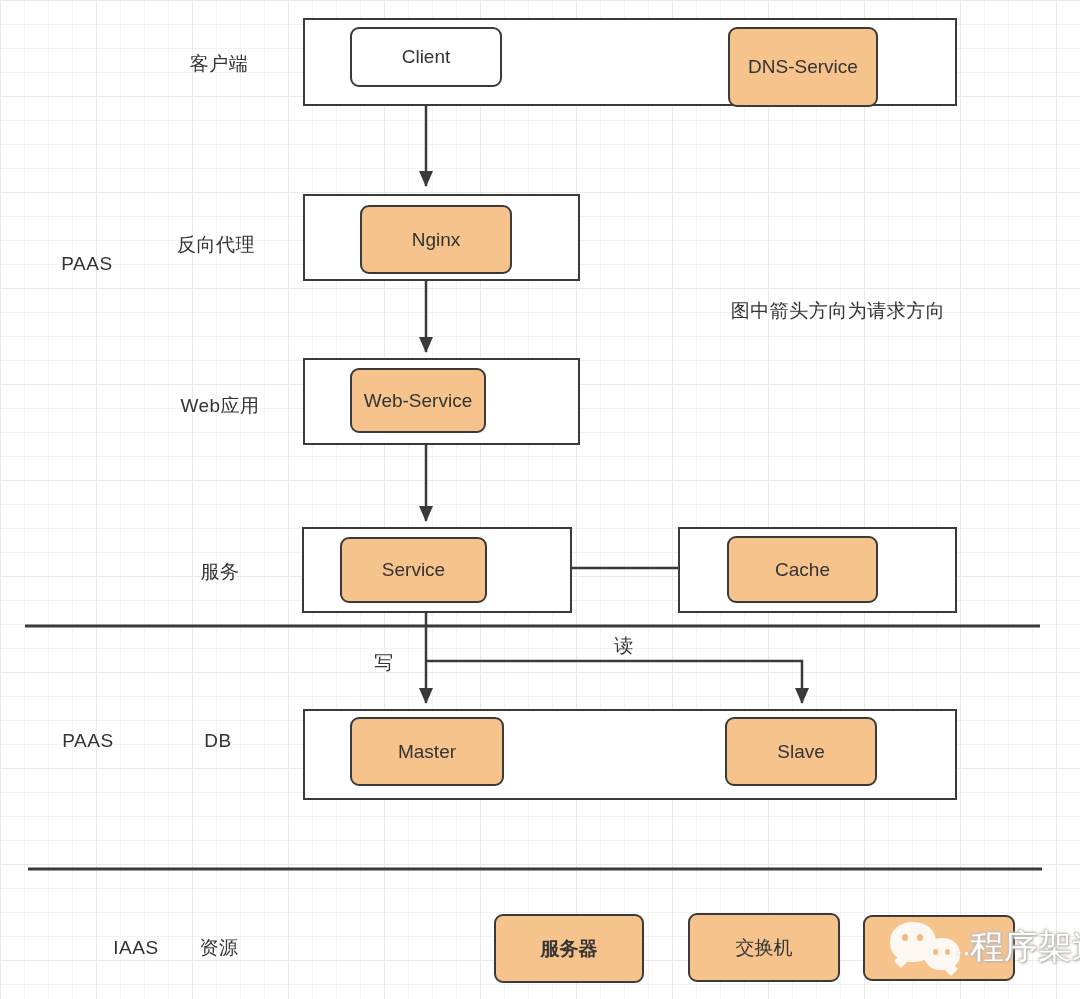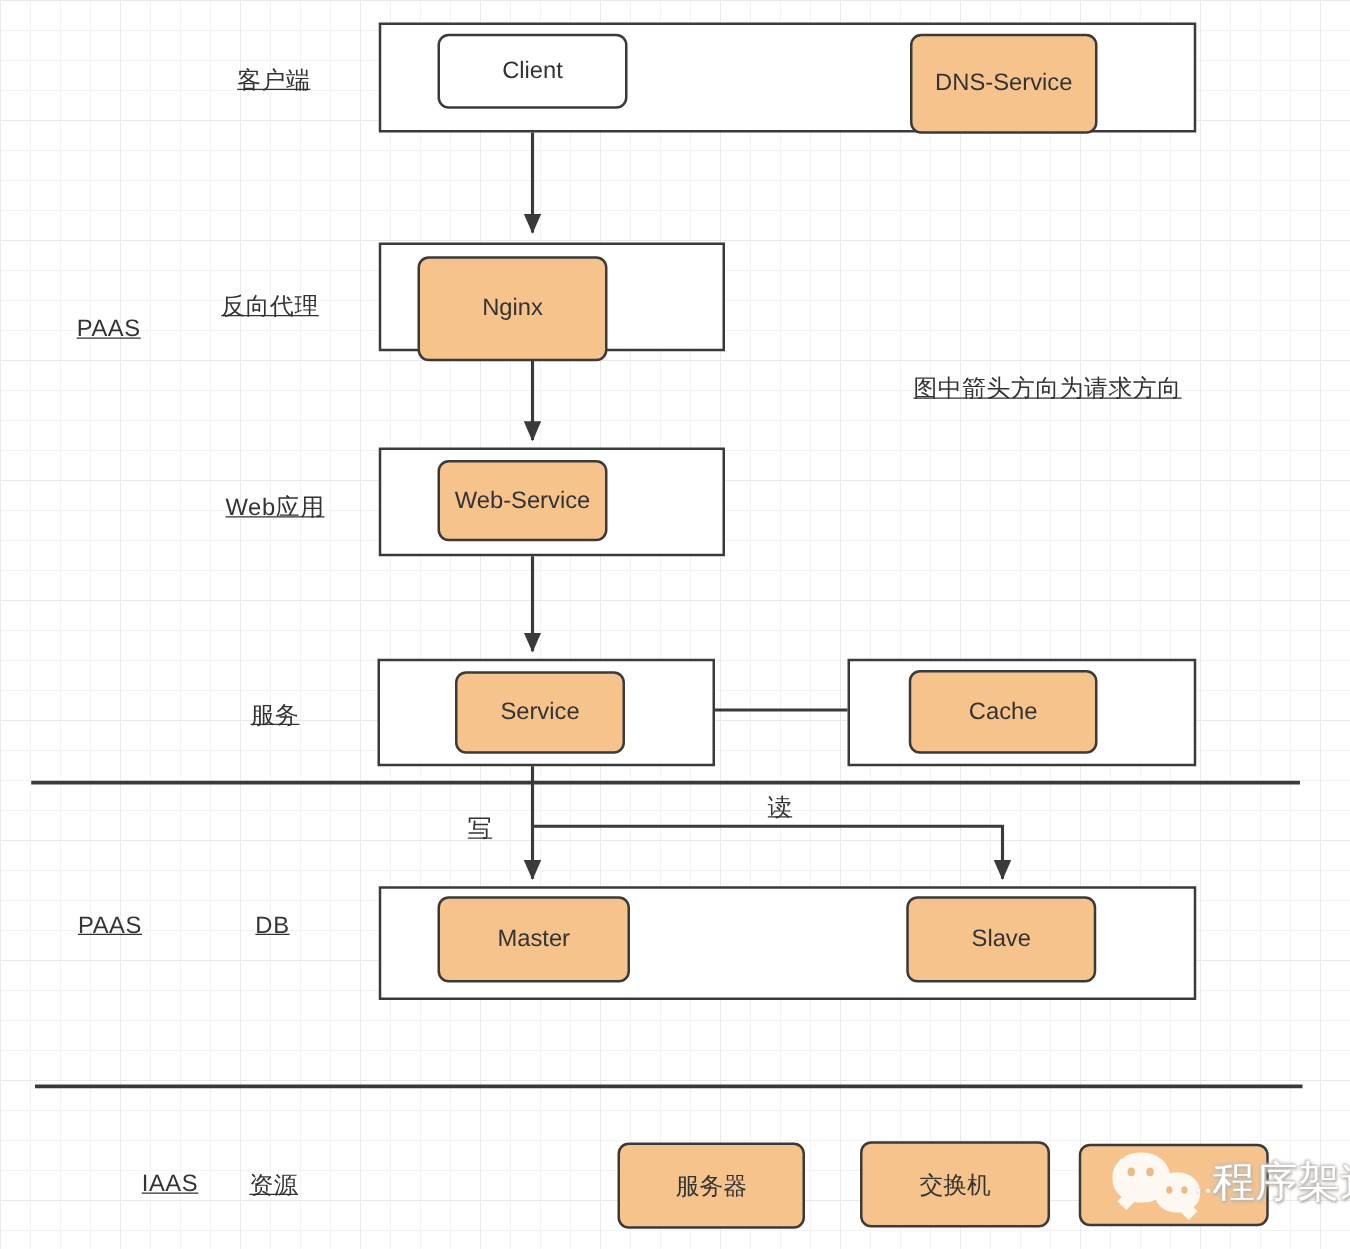--- a/index.html
+++ b/index.html
@@ -36,21 +36,20 @@
     font-size:19px;color:#333333;
     white-space:nowrap;
   }
   .node.white{background:#ffffff;}
   .lbl{
     position:absolute;
     transform:translate(-50%,-50%);
     font-size:19px;color:#333333;
     white-space:nowrap;
     letter-spacing:0.5px;
-    text-decoration:underline;
   }
   
   .watermark{position:absolute;left:884px;top:916px;width:200px;height:70px;}
   .wm-bubble{position:absolute;background:#fdf8f2;border-radius:48% 48% 46% 46%;}
   .wm-bubble.big{left:6px;top:6px;width:46px;height:40px;}
   .wm-bubble.small{left:40px;top:22px;width:36px;height:32px;}
   .wm-tail{position:absolute;width:10px;height:10px;background:#fdf8f2;transform:rotate(45deg);}
   .wm-tail.big{left:12px;top:40px;}
   .wm-tail.small{left:62px;top:48px;}
   .wm-eye{position:absolute;width:6px;height:7px;border-radius:50%;background:#edba85;}
@@ -119,27 +118,27 @@
 
   <div class="lane" style="left:303px;top:18px;width:654px;height:88px;"></div>
   <div class="lane" style="left:303px;top:194px;width:277px;height:87px;"></div>
   <div class="lane" style="left:303px;top:358px;width:277px;height:87px;"></div>
   <div class="lane" style="left:302px;top:527px;width:270px;height:86px;"></div>
   <div class="lane" style="left:678px;top:527px;width:279px;height:86px;"></div>
   <div class="lane" style="left:303px;top:709px;width:654px;height:91px;"></div>
 
   <div class="node white" style="left:350px;top:27px;width:152px;height:60px;">Client</div>
   <div class="node" style="left:728px;top:27px;width:150px;height:80px;">DNS-Service</div>
-  <div class="node" style="left:334px;top:205px;width:152px;height:84px;">Nginx</div>
+  <div class="node" style="left:360px;top:205px;width:152px;height:69px;">Nginx</div>
   <div class="node" style="left:350px;top:368px;width:136px;height:65px;">Web-Service</div>
-  <div class="node" style="left:364px;top:537px;width:136px;height:66px;">Service</div>
+  <div class="node" style="left:340px;top:537px;width:147px;height:66px;">Service</div>
   <div class="node" style="left:727px;top:536px;width:151px;height:67px;">Cache</div>
   <div class="node" style="left:725px;top:717px;width:152px;height:69px;">Slave</div>
   <div class="node" style="left:350px;top:717px;width:154px;height:69px;">Master</div>
-  <div class="node" style="left:494px;top:914px;width:150px;height:69px;">服务器</div>
+  <div class="node" style="left:494px;top:914px;width:150px;height:69px;font-weight:bold;">服务器</div>
   <div class="node" style="left:688px;top:913px;width:152px;height:69px;">交换机</div>
   <div class="node" style="left:863px;top:915px;width:152px;height:66px;"></div>
 
   <div class="watermark">
     <span class="wm-tail big"></span>
     <span class="wm-bubble big">
       <span class="wm-eye" style="left:12px;top:12px;"></span>
       <span class="wm-eye" style="left:27px;top:12px;"></span>
     </span>
     <span class="wm-tail small"></span>

